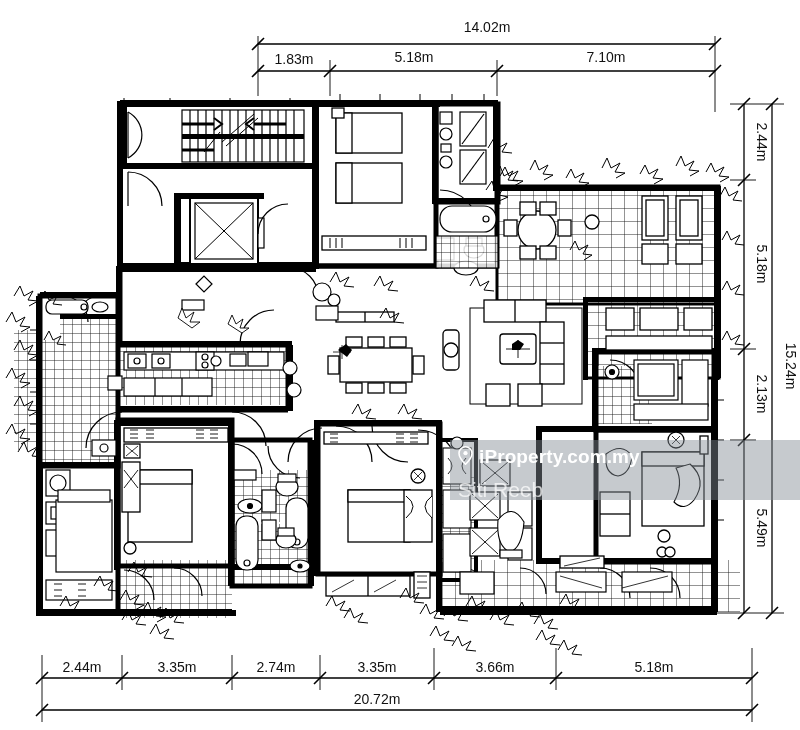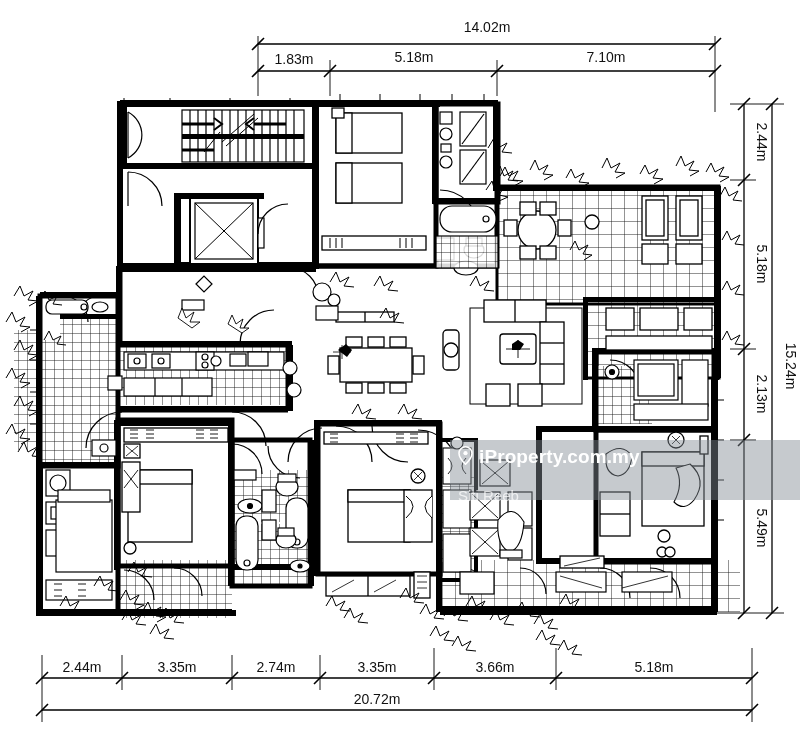--- a/index.html
+++ b/index.html
@@ -39,22 +39,22 @@
   }
   #watermark-brand .wm-text{
     font-family:"Liberation Sans", sans-serif;
     font-size:19px;font-weight:bold;color:#ffffff;
     letter-spacing:.1px;
     white-space:nowrap;
   }
   #watermark-user{
     position:absolute;left:458px;top:478px;
     font-family:"Liberation Sans", sans-serif;
-    font-size:15px;color:rgba(255,255,255,0.72);
-    pointer-events:none;white-space:nowrap;margin-top:9px;
+    font-size:21px;color:rgba(255,255,255,0.72);
+    pointer-events:none;white-space:nowrap;
   }
   .pin-svg{display:block;}
 </style>
 </head>
 <body>
 
 <div id="plan-root">
 
 <svg id="floorplan" viewBox="0 0 800 730" xmlns="http://www.w3.org/2000/svg">
   <defs>

